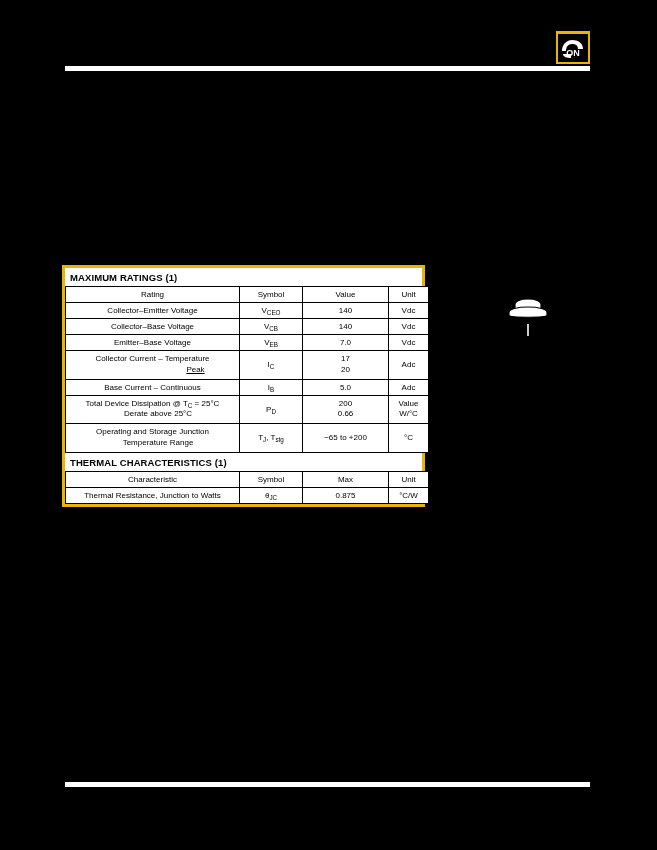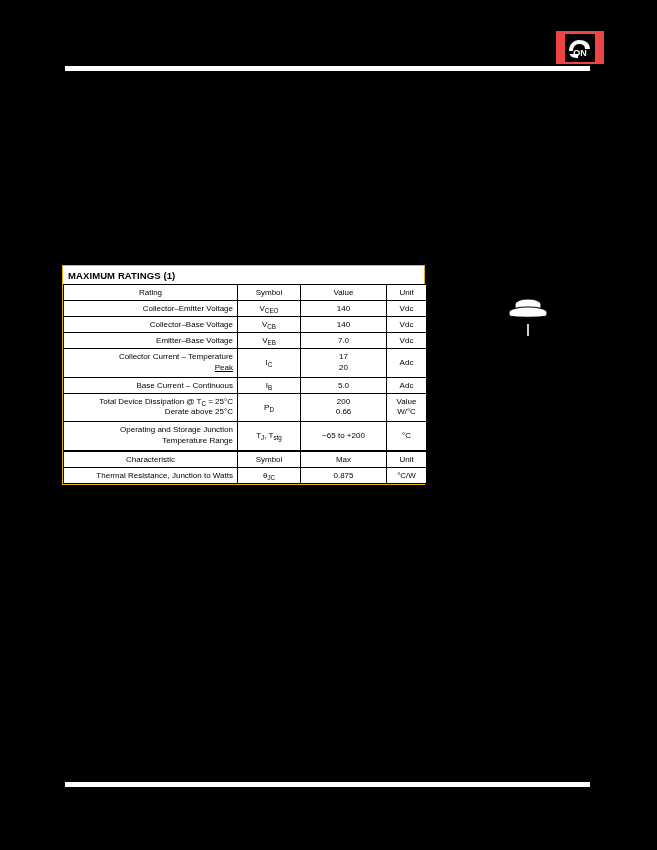--- a/index.html
+++ b/index.html
@@ -20,23 +20,23 @@
     width: 657px;
     height: 850px;
     background: #000000;
   }
 
   
   .logo-box {
     position: absolute;
     left: 556px;
     top: 31px;
-    width: 48px;
+    width: 34px;
     height: 33px;
-    background: #ef4444;
+    background: #eab308;
     display: flex;
     align-items: center;
     justify-content: center;
   }
   .logo-box svg { display: block; }
 
   
   .rule-top {
     position: absolute;
     left: 65px;
@@ -64,21 +64,21 @@
   }
   .package svg { display: block; }
 
   
   .tables {
     position: absolute;
     left: 62px;
     top: 265px;
     width: 363px;
     background: #ffffff;
-    border: 1px solid #eab308;
+    border: 3px solid #eab308;
     box-sizing: border-box;
   }
 
   .section-title {
     font-size: 9.5px;
     font-weight: bold;
     color: #000000;
     padding: 4px 0 3px 5px;
     background: #ffffff;
     letter-spacing: 0.1px;
@@ -102,21 +102,21 @@
   th {
     text-align: center;
     font-weight: normal;
     font-size: 8px;
   }
   .c-rating   { width: 174px; }
   .c-symbol   { width: 63px; text-align: center; }
   .c-value    { width: 86px; text-align: center; }
   .c-unit     { width: 40px; text-align: center; }
 
-  .t-left { text-align: right; }
+  .t-left { text-align: center; }
   .t-center { text-align: center; }
   sub { font-size: 6.3px; vertical-align: baseline; position: relative; top: 2px; }
   .lh { line-height: 1.35; }
   .indent { padding-left: 11px; display: inline-block; }
   .indent2 { padding-left: 16px; display: inline-block; }
 </style>
 </head>
 <body>
 
 <div class="page">
@@ -222,20 +222,24 @@
             <span>Operating and Storage Junction</span><br>
             <span class="indent">Temperature Range</span>
           </td>
           <td class="t-center"><span>T</span><sub>J</sub><span>, T</span><sub>stg</sub></td>
           <td class="t-center">−65 to +200</td>
           <td class="t-center">°C</td>
         </tr>
       </tbody>
     </table>
 
+    <div class="section-title">
+      <span>THERMAL CHARACTERISTICS</span>
+      <span class="note">(1)</span>
+    </div>
 
     <table>
       <colgroup>
         <col class="c-rating">
           <col class="c-symbol">
           <col class="c-value">
           <col class="c-unit">
       </colgroup>
       <thead>
         <tr>

